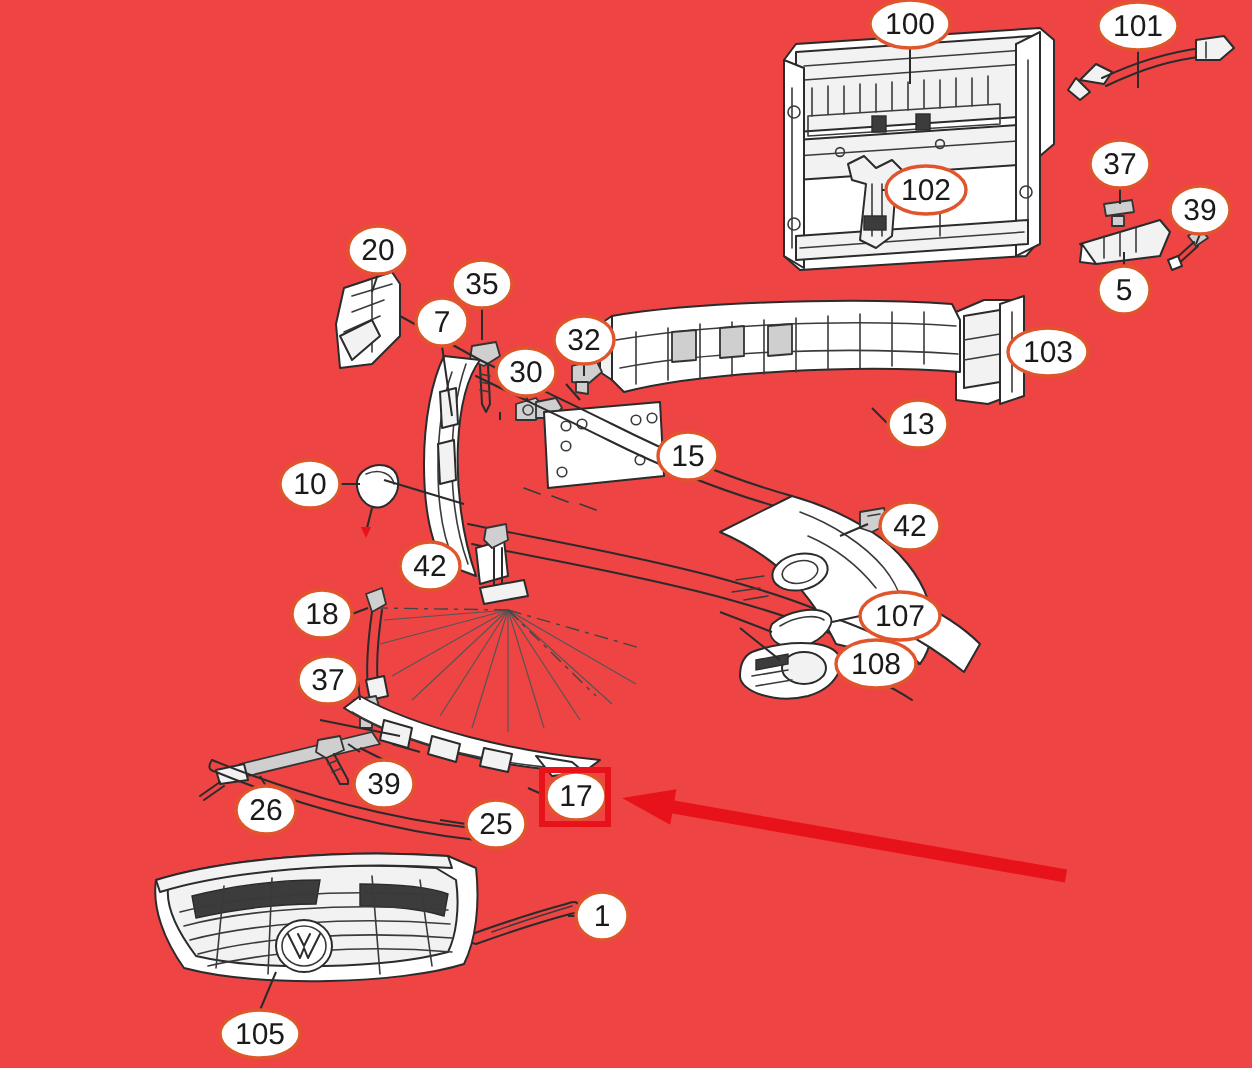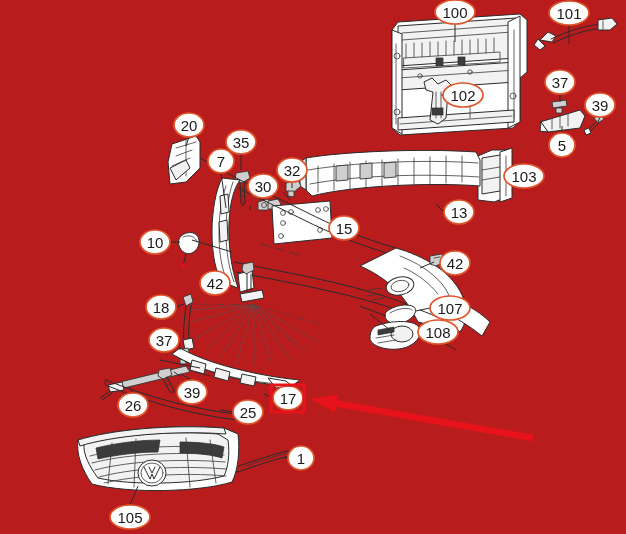--- a/index.html
+++ b/index.html
@@ -1,17 +1,17 @@
 <!DOCTYPE html>
 <html><head>
 <meta charset="utf-8">
 <style>
   html,body{margin:0;padding:0;background:#ffffff;}
   body{width:626px;height:534px;font-family:"Liberation Sans",sans-serif;overflow:hidden;}
-  #stage{position:relative;width:626px;height:534px;background:#b91c1c;}
+  #stage{position:relative;width:626px;height:534px;background:#ef4444;}
   svg.layer{position:absolute;left:0;top:0;width:626px;height:534px;}
   .ln{fill:none;stroke:#2b2b2b;stroke-width:1;stroke-linejoin:round;stroke-linecap:round;}
   .ln2{fill:none;stroke:#3a3a3a;stroke-width:0.8;stroke-linejoin:round;stroke-linecap:round;}
   .thin{fill:none;stroke:#555;stroke-width:0.6;}
   .fillw{fill:#ffffff;stroke:#2b2b2b;stroke-width:1;stroke-linejoin:round;}
   .fillg{fill:#f2f2f2;stroke:#2b2b2b;stroke-width:1;stroke-linejoin:round;}
   .filld{fill:#cfcfcf;stroke:#333;stroke-width:0.9;stroke-linejoin:round;}
   .dark{fill:#3c3c3c;stroke:#2b2b2b;stroke-width:0.7;}
   .leader{fill:none;stroke:#2b2b2b;stroke-width:1;}
   .dash{fill:none;stroke:#444;stroke-width:0.7;stroke-dasharray:7 3 2 3;}

